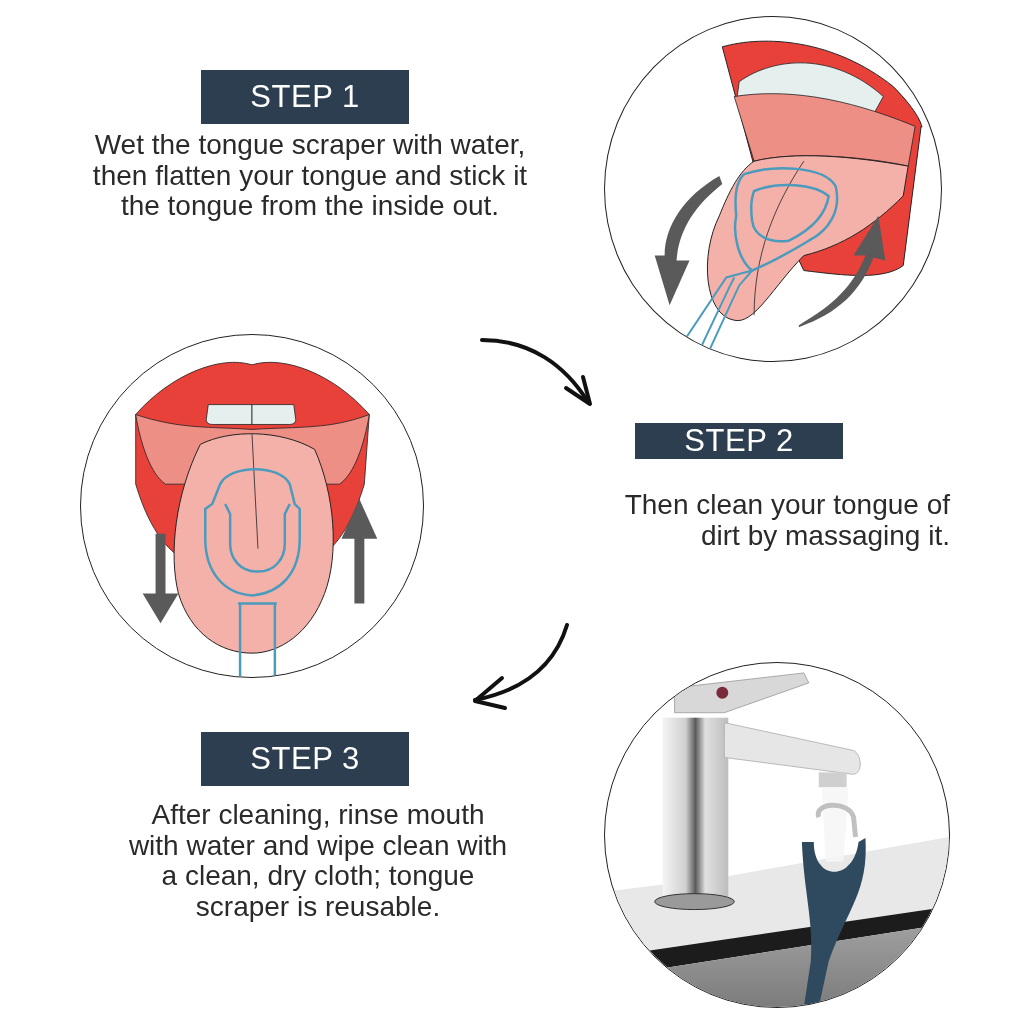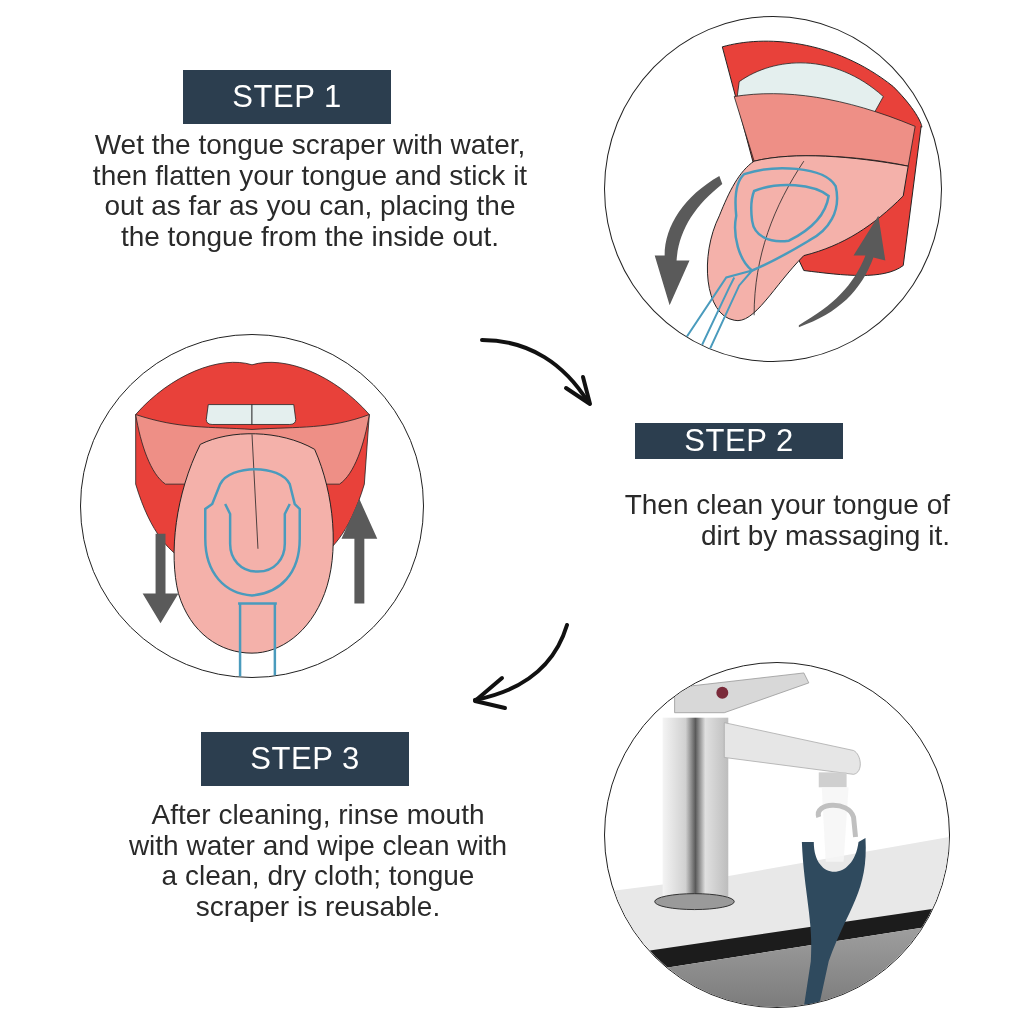--- a/index.html
+++ b/index.html
@@ -6,27 +6,26 @@
     body { width:1024px; height:1024px; position:relative; overflow:hidden; font-family:"Liberation Sans", sans-serif; }
     .badge { position:absolute; background:#2c3e4f; color:#ffffff; font-size:31px; letter-spacing:0.5px; display:flex; align-items:center; justify-content:center; }
     .desc { position:absolute; color:#2a2a2a; font-size:28px; line-height:30.5px; text-align:center; }
     .circle { position:absolute; border:1.5px solid #222; border-radius:50%; overflow:hidden; background:#fff; box-sizing:border-box; }
     .circle svg { position:absolute; left:0; top:0; width:100%; height:100%; }
     .arrow { position:absolute; }
   </style>
 </head>
 <body>
 
-<div class="badge" style="left:183px;top:70px;width:208px;height:54px;">
+<div class="badge" style="left:201px;top:70px;width:208px;height:54px;">
   <span>STEP 1</span>
 </div>
 <div class="desc" style="left:55px;top:130px;width:510px;">
   <div>Wet the tongue scraper with water,</div>
   <div>then flatten your tongue and stick it</div>
-  <div>out as far as you can, placing the</div>
   <div>the tongue from the inside out.</div>
 </div>
 
 <div class="circle" style="left:604px;top:16px;width:338px;height:346px;">
   <svg viewBox="0 0 338 346">
     <path d="M118 30 C160 18 230 22 290 70 C320 100 320 115 318 110 L300 250 C280 265 240 260 200 255 L150 150 Z" fill="#e8413a" stroke="#222" stroke-width="1"></path>
     <path d="M135 65 C170 40 230 35 280 80 L270 98 C230 80 180 75 133 80 Z" fill="#e4efee" stroke="#222" stroke-width="0.8"></path>
     <path d="M130 80 C180 72 240 80 312 110 L305 150 C260 140 190 135 150 145 Z" fill="#ee8f86" stroke="#222" stroke-width="0.8"></path>
     <path d="M150 145 C190 135 250 140 305 150 L300 180 C270 210 240 230 200 240 C170 270 150 310 130 305 C100 300 95 240 115 200 C125 175 135 155 150 145 Z" fill="#f4b1aa" stroke="#222" stroke-width="1"></path>
     <path d="M200 145 C170 190 150 240 150 300" fill="none" stroke="#222" stroke-width="0.8"></path>

